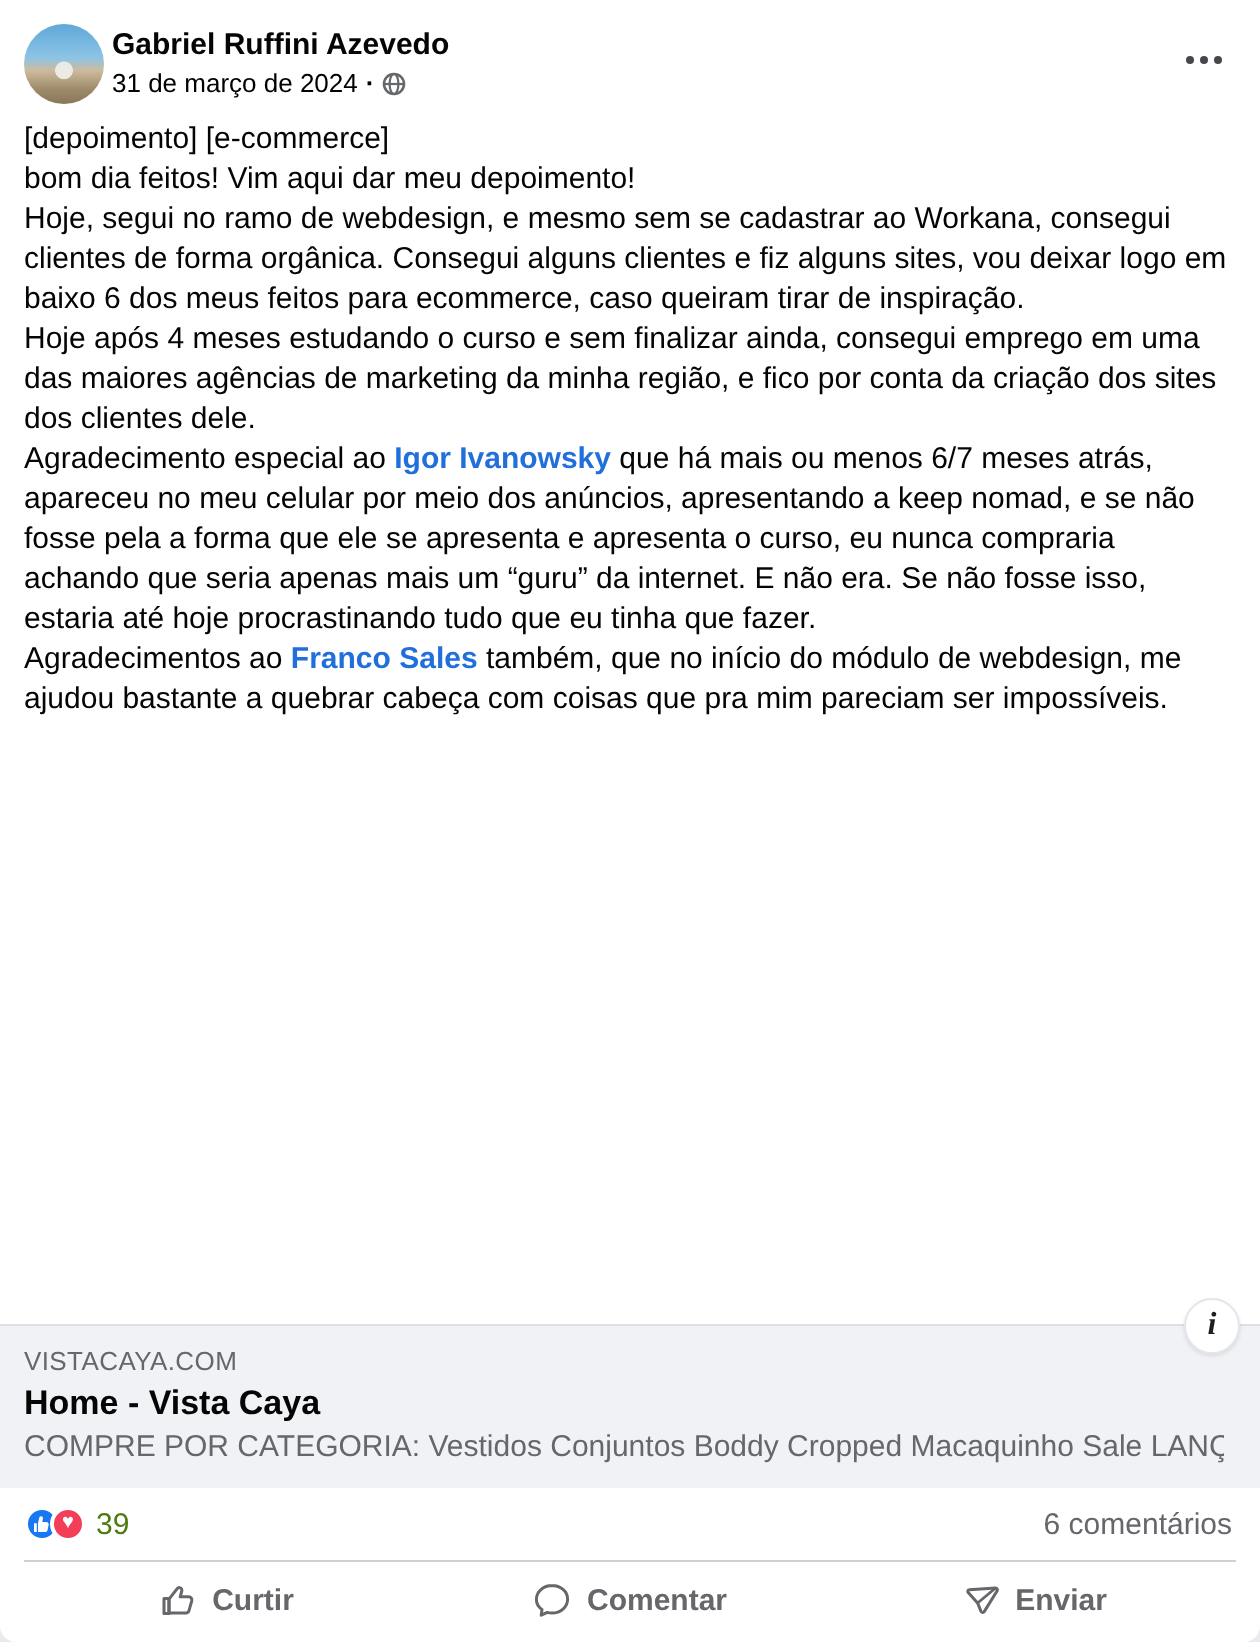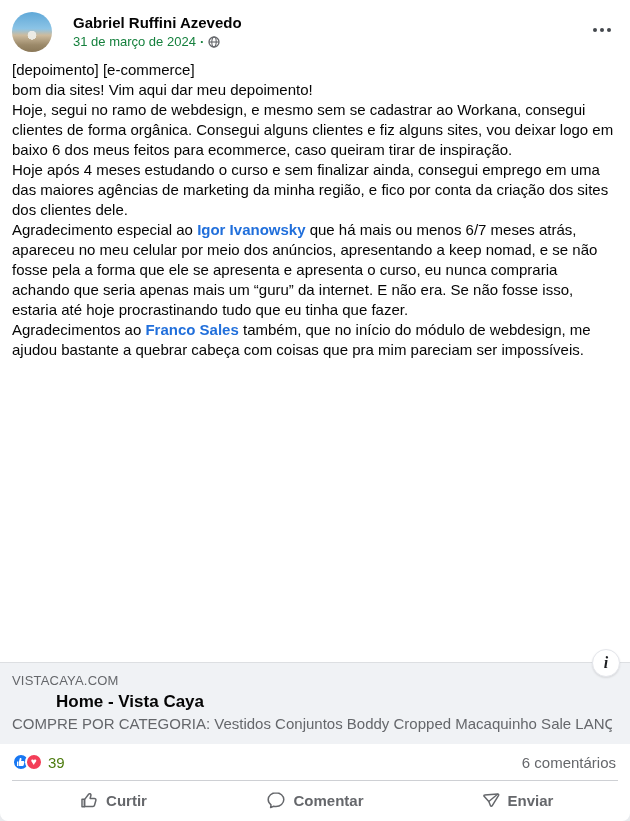--- a/index.html
+++ b/index.html
@@ -18,23 +18,23 @@
   }
   
   .header { display: flex; align-items: flex-start; padding: 12px 12px 4px 12px; }
   .avatar {
     width: 40px; height: 40px; border-radius: 50%;
     background:
       radial-gradient(circle at 50% 58%, rgba(240,240,235,.9) 0 14%, rgba(240,240,235,0) 15%),
       linear-gradient(180deg, #5fa8d8 0%, #8cc4e6 42%, #cdbb9d 58%, #9c8a6a 82%, #8a7757 100%);
     flex: 0 0 40px; cursor: pointer;
   }
-  .header-text { margin-left: 21px; flex: 1; padding-top: 1px; }
+  .header-text { margin-left: 4px; flex: 1; padding-top: 1px; }
   .author { font-size: 15px; font-weight: 700; color: #050505; line-height: 19px; cursor: pointer; }
-  .meta { display: flex; align-items: center; gap: 4px; color: #15803d; font-size: 13px; line-height: 17px; margin-top: 1px; }
+  .meta { display: flex; align-items: center; gap: 4px; color: #000000; font-size: 13px; line-height: 17px; margin-top: 1px; }
   .meta .sep { font-weight: 700; }
   .more-btn {
     width: 32px; height: 32px; border: none; background: transparent;
     display: flex; align-items: center; justify-content: center; gap: 3px;
     cursor: pointer; border-radius: 50%; margin-top: 2px;
   }
   .more-btn i { width: 4px; height: 4px; border-radius: 50%; background: #44484d; display: block; }
   
   .post-text {
     padding: 4px 12px 12px 12px;
@@ -45,21 +45,21 @@
   
   .spacer { flex: 1; background: #ffffff; }
   
   .link-card {
     display: block; background: #f0f2f5;
     border-top: 1px solid #dddfe2;
     padding: 10px 58px 10px 12px;
     position: relative; text-decoration: none; cursor: pointer;
   }
   .link-domain { font-size: 13px; color: #65676b; text-transform: uppercase; line-height: 16px; letter-spacing: .2px; }
-  .link-title { font-size: 17px; font-weight: 700; color: #050505; line-height: 22px; margin-top: 2px; margin-left: 44px; }
+  .link-title { font-size: 17px; font-weight: 700; color: #050505; line-height: 22px; margin-top: 2px; }
   .link-desc {
     font-size: 15px; color: #65676b; line-height: 20px; margin-top: 1px;
     white-space: nowrap; overflow: hidden; width: 600px; max-width: 606px;
   }
   .info-btn {
     position: absolute; top: -14px; right: 10px;
     width: 28px; height: 28px; border-radius: 50%;
     background: #ffffff; border: 1px solid #e4e6eb;
     box-shadow: 0 1px 2px rgba(0,0,0,.1);
     display: flex; align-items: center; justify-content: center;
@@ -115,21 +115,21 @@
     </div>
     <button class="more-btn">
       <i></i>
         <i></i>
         <i></i>
     </button>
   </div>
 
   <div class="post-text" id="post-text">
       <div><span>[depoimento] [e-commerce]</span></div>
-      <div><span>bom dia sites! Vim aqui dar meu depoimento!</span></div>
+      <div><span>bom dia feitos! Vim aqui dar meu depoimento!</span></div>
       <div><span>Hoje, segui no ramo de webdesign, e mesmo sem se cadastrar ao Workana, consegui clientes de forma orgânica. Consegui alguns clientes e fiz alguns sites, vou deixar logo em baixo 6 dos meus feitos para ecommerce, caso queiram tirar de inspiração.</span></div>
       <div><span>Hoje após 4 meses estudando o curso e sem finalizar ainda, consegui emprego em uma das maiores agências de marketing da minha região, e fico por conta da criação dos sites dos clientes dele.</span></div>
       <div><span>Agradecimento especial ao </span><span class="mention">Igor Ivanowsky</span><span> que há mais ou menos 6/7 meses atrás, apareceu no meu celular por meio dos anúncios, apresentando a keep nomad, e se não fosse pela a forma que ele se apresenta e apresenta o curso, eu nunca compraria achando que seria apenas mais um “guru” da internet. E não era. Se não fosse isso, estaria até hoje procrastinando tudo que eu tinha que fazer.</span></div>
       <div><span>Agradecimentos ao </span><span class="mention">Franco Sales</span><span> também, que no início do módulo de webdesign, me ajudou bastante a quebrar cabeça com coisas que pra mim pareciam ser impossíveis.</span></div>
     </div>
 
   <div class="spacer"></div>
 
   <div class="link-card">
     <div class="info-btn">

